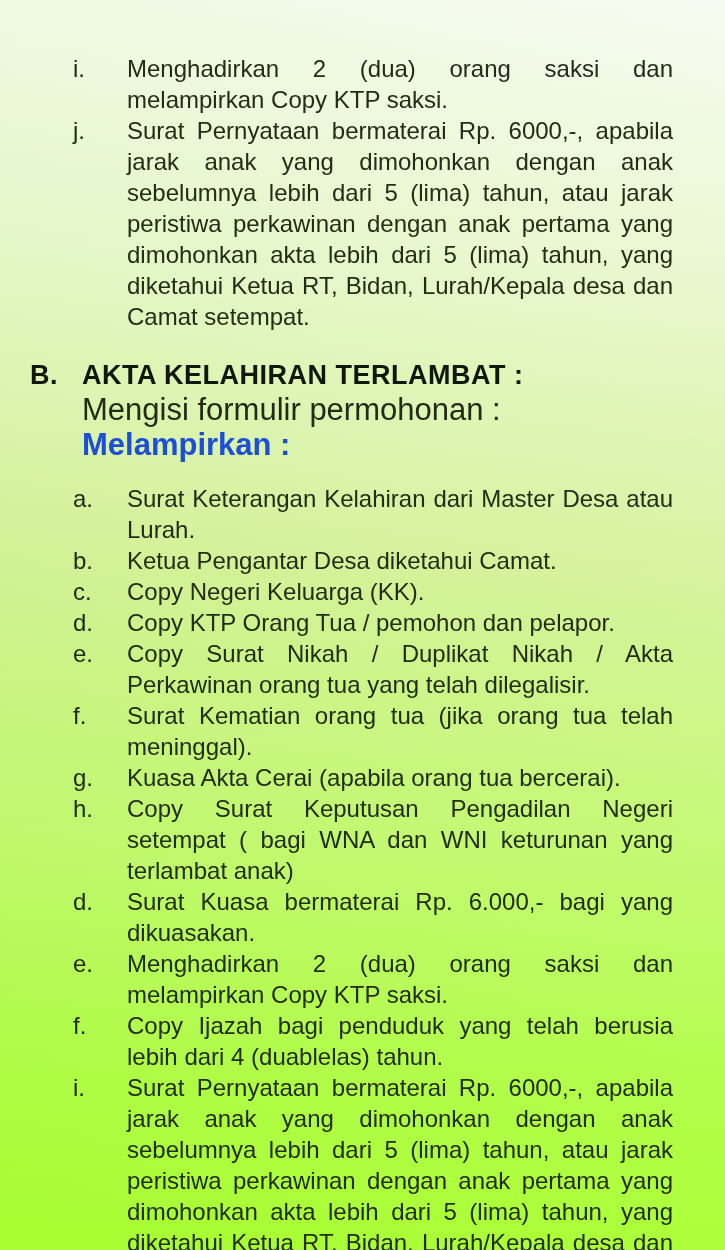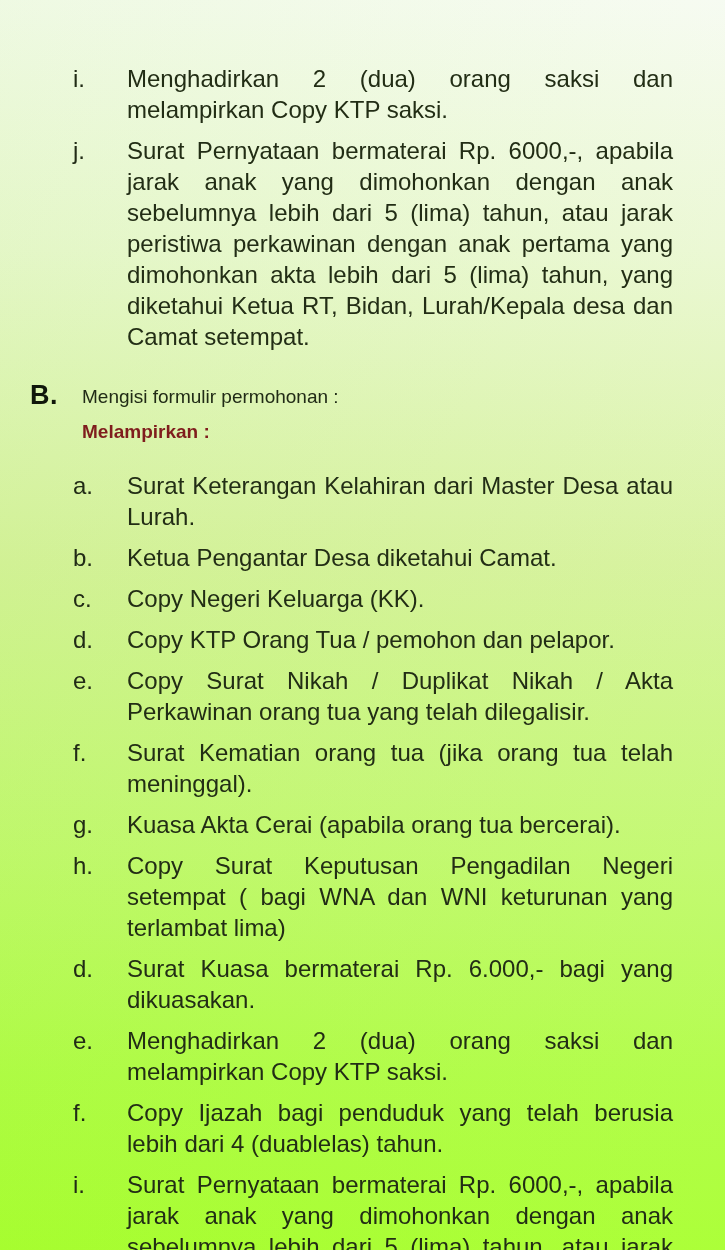--- a/index.html
+++ b/index.html
@@ -31,21 +31,20 @@
   }
   .li .marker {
     position: absolute;
     left: 0;
     top: 0;
     width: 44px;
   }
   .li .text {
     text-align: justify;
     text-justify: inter-word;
-    margin-top: 10px;
   }
   
   .section-head {
     position: relative;
     margin-left: 30px;
     margin-right: 40px;
     padding-left: 52px;
     margin-top: 27px;
     font-weight: bold;
     font-size: 27px;
@@ -55,25 +54,25 @@
   }
   .section-head .h-marker {
     position: absolute;
     left: 0;
     top: 0;
   }
   .sub-block {
     margin-left: 82px;
     margin-right: 40px;
     line-height: 35px;
-    font-size: 19px;
+    font-size: 31px;
   }
   .sub-block .bold {
     font-weight: bold;
-    color: #7f1d1d;
+    color: #1d4ed8;
   }
   .items-block {
     margin-top: 21px;
   }
   .top-block .li .text,
   .items-block .li .text {
     color: #222d15;
   }
 </style>
 </head>
@@ -89,20 +88,21 @@
     <div class="li">
       <span class="marker">j.</span>
       <div class="text">Surat Pernyataan bermaterai Rp. 6000,-, apabila jarak anak yang dimohonkan dengan anak sebelumnya lebih dari 5 (lima) tahun, atau jarak peristiwa perkawinan dengan anak pertama yang dimohonkan akta lebih dari 5 (lima) tahun, yang diketahui Ketua RT, Bidan, Lurah/Kepala desa  dan Camat setempat.</div>
     </div>
   </div>
 
   <div>
 
     <div class="section-head">
       <span class="h-marker">B.</span>
+      <span>AKTA KELAHIRAN TERLAMBAT :</span>
     </div>
 
     <div class="sub-block">
       <div>Mengisi formulir permohonan :</div>
       <div class="bold">Melampirkan :</div>
     </div>
 
     <div class="items-block">
       <div class="li">
         <span class="marker">a.</span>
@@ -127,21 +127,21 @@
       <div class="li">
         <span class="marker">f.</span>
         <div class="text">Surat Kematian orang tua (jika orang tua telah meninggal).</div>
       </div>
       <div class="li">
         <span class="marker">g.</span>
         <div class="text">Kuasa Akta Cerai (apabila orang tua bercerai).</div>
       </div>
       <div class="li">
         <span class="marker">h.</span>
-        <div class="text">Copy Surat Keputusan Pengadilan Negeri setempat ( bagi WNA dan WNI keturunan yang terlambat lima)</div>
+        <div class="text">Copy Surat Keputusan Pengadilan Negeri setempat ( bagi WNA dan WNI keturunan yang terlambat anak)</div>
       </div>
       <div class="li">
         <span class="marker">d.</span>
         <div class="text">Surat Kuasa bermaterai Rp. 6.000,- bagi yang dikuasakan.</div>
       </div>
       <div class="li">
         <span class="marker">e.</span>
         <div class="text">Menghadirkan 2 (dua) orang saksi dan melampirkan Copy KTP saksi.</div>
       </div>
       <div class="li">

